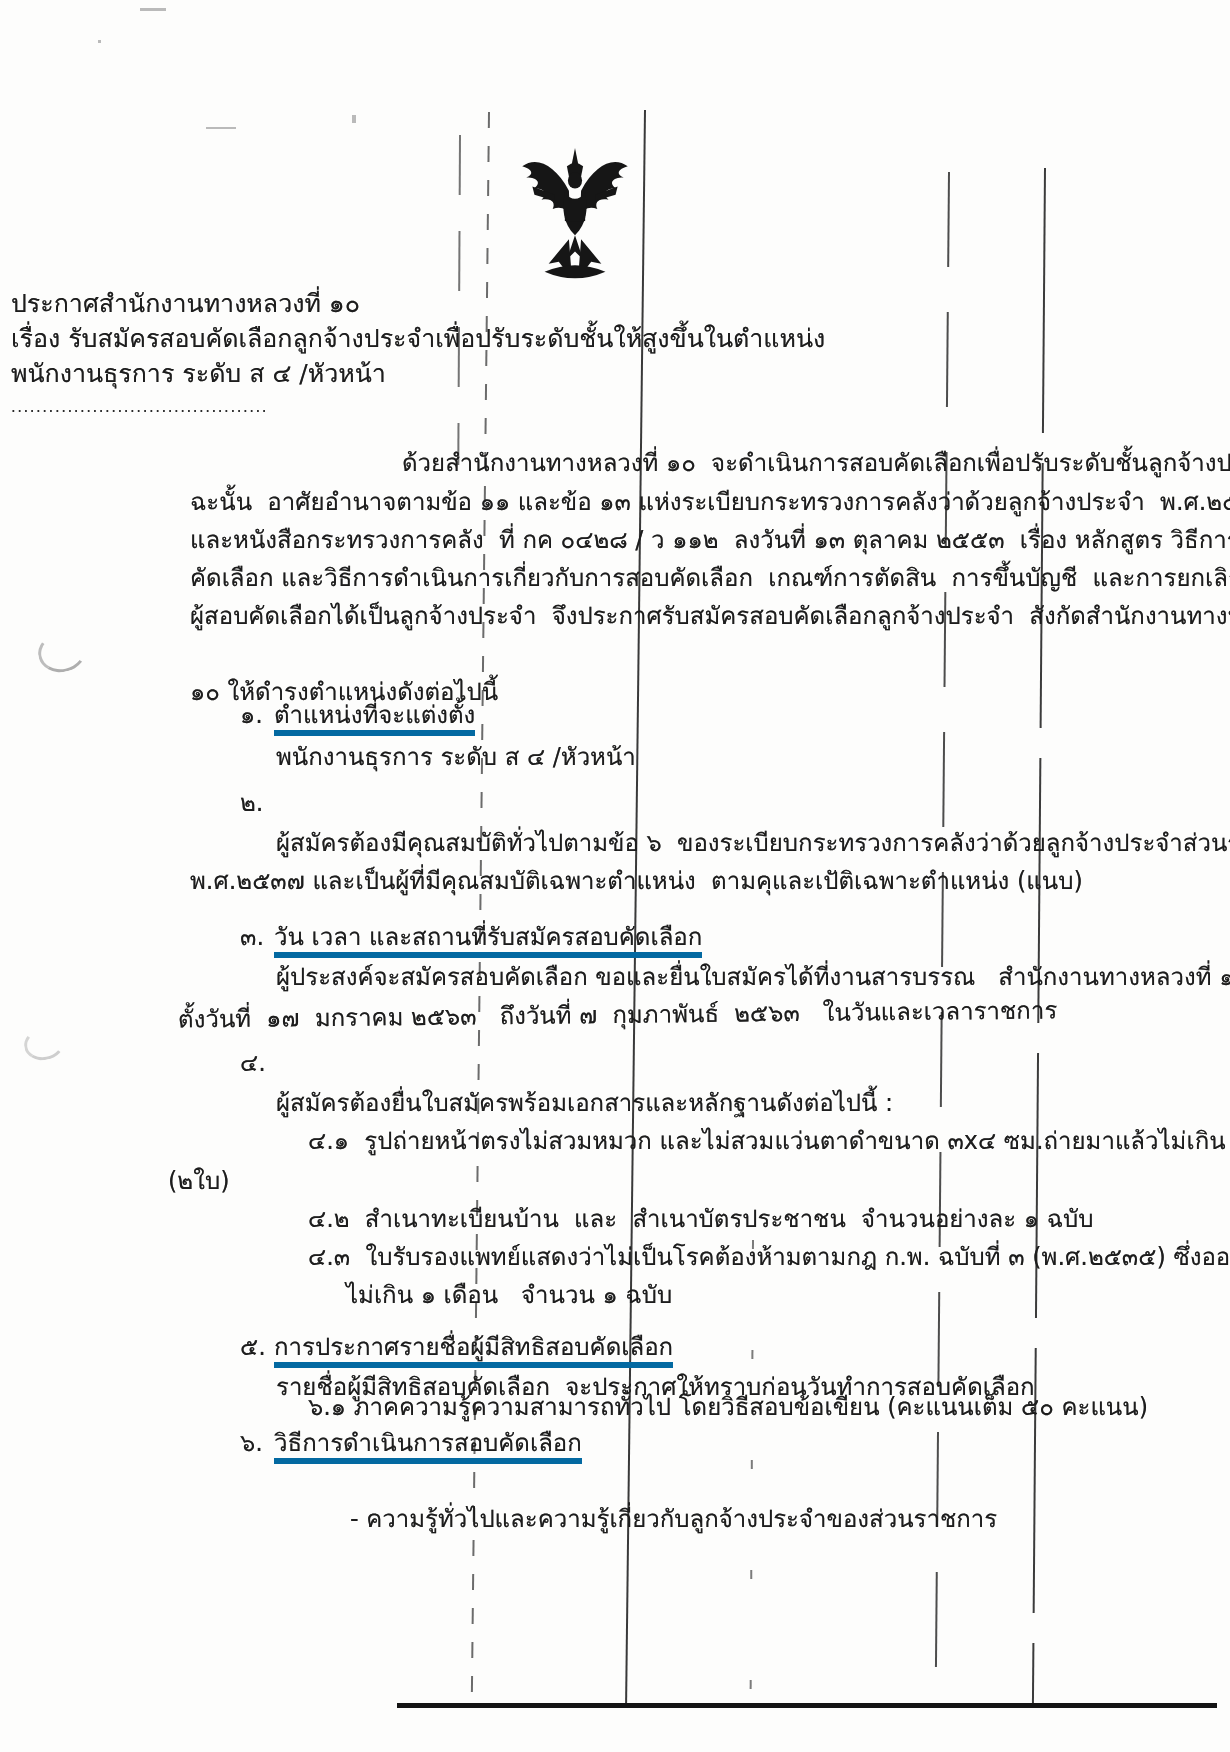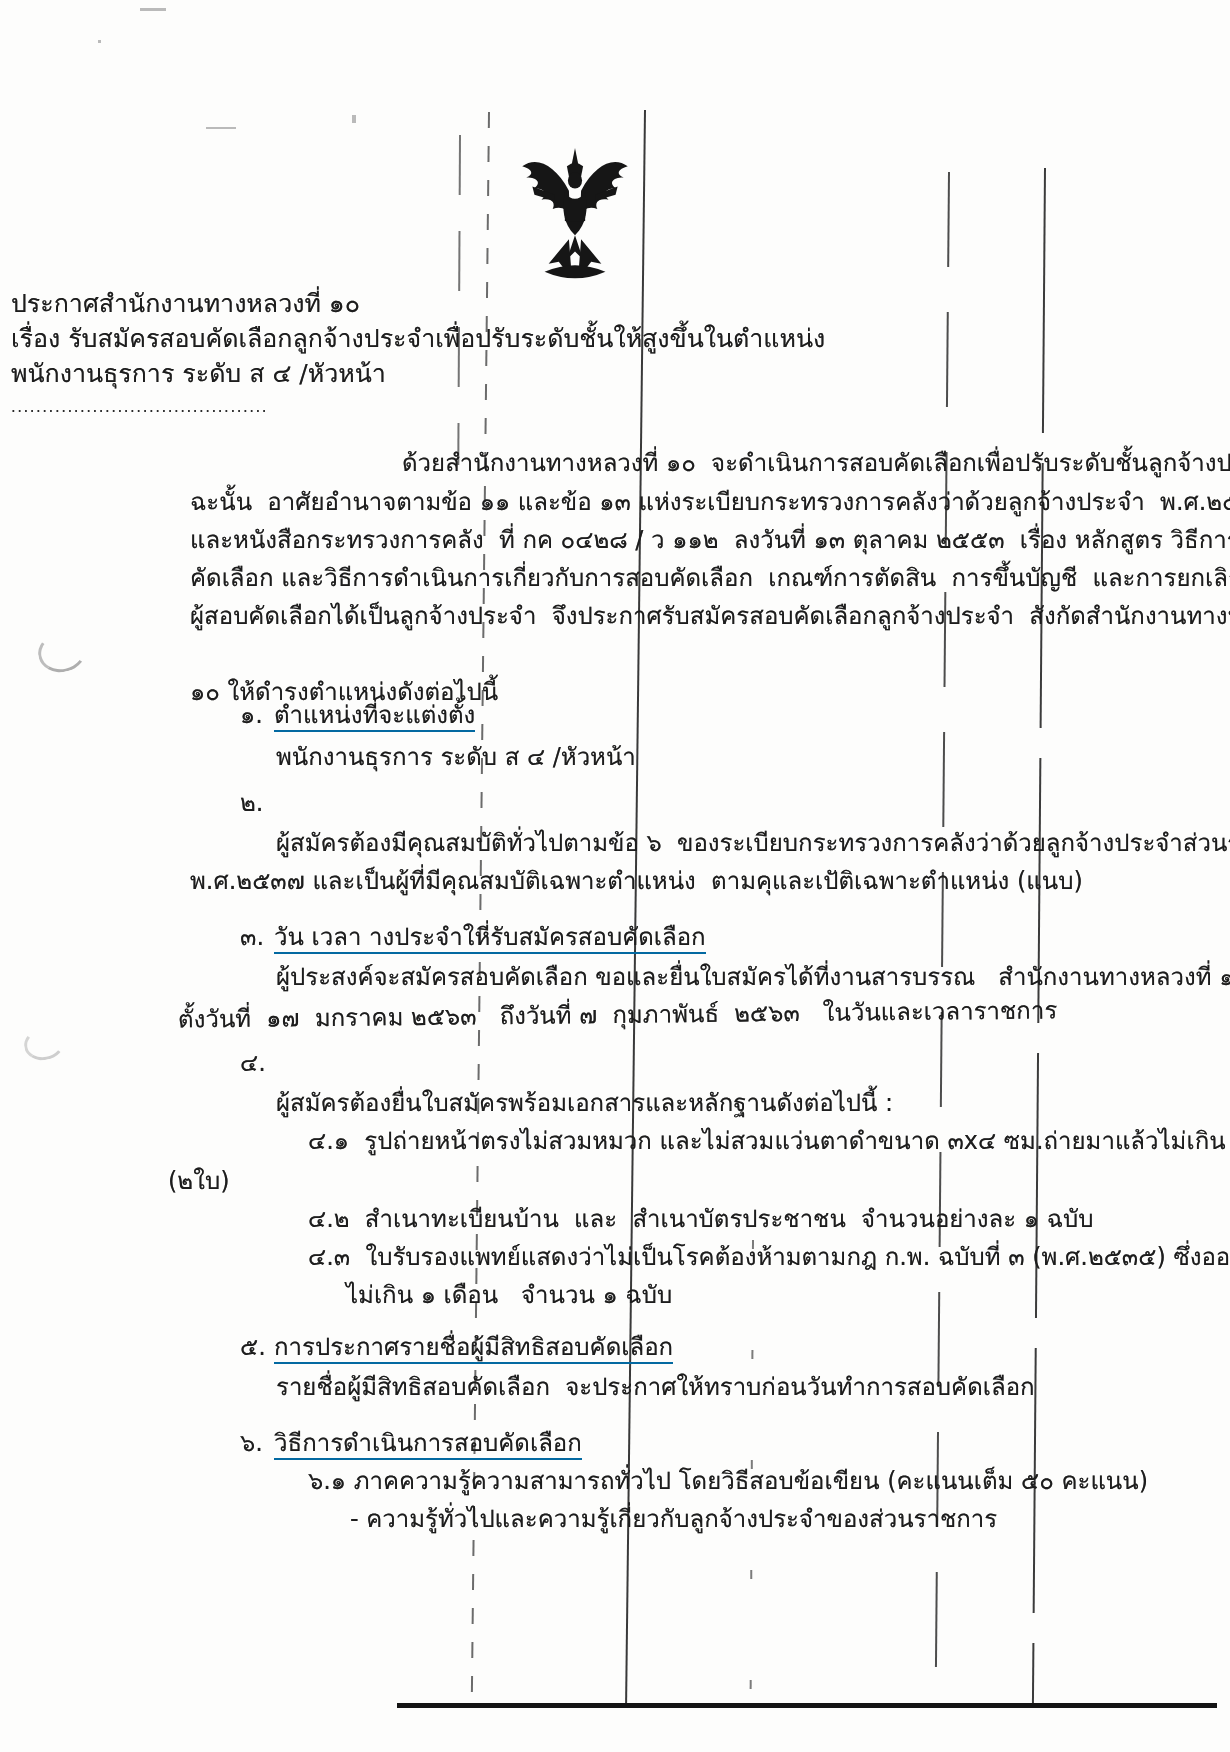--- a/index.html
+++ b/index.html
@@ -13,21 +13,21 @@
     background:#fdfdfc;overflow:hidden;color:#1c1c1c;
   }
   .tline{
     position:absolute;
     font-size:24px;line-height:1.25;white-space:pre;
     color:#1d1d1d;
     text-shadow:0 0 0.5px rgba(20,20,20,.55);
   }
   .title{font-size:25px;}
   .centered{left:11px;width:1230px;}
-  .sec-head{border-bottom:2px solid #0369a1;padding-bottom:1px;}
+  .sec-head{border-bottom:6px solid #0369a1;padding-bottom:1px;}
   .dots{font-size:15px;letter-spacing:1.5px;color:#2a2a2a;}
   
   .vline{position:absolute;transform-origin:top center;}
   .vline-a{left:488px;top:112px;height:1596px;width:2px;
     background:repeating-linear-gradient(to bottom,#3b3b3b 0 16px,rgba(0,0,0,0) 16px 34px);
     transform:rotate(0.62deg);opacity:.75;}
   .vline-b{left:644px;top:110px;height:1598px;width:2px;background:#232323;
     transform:rotate(0.68deg);opacity:.9;}
   .vline-c{left:948px;top:172px;height:1536px;width:2px;
     background:repeating-linear-gradient(to bottom,#2e2e2e 0 95px,rgba(0,0,0,0) 95px 140px);
@@ -101,34 +101,34 @@
 
   <div class="tline" style="left:240px;top:700px">๑.</div>
   <div class="tline" style="left:274px;top:700px"><span class="sec-head">ตำแหน่งที่จะแต่งตั้ง</span></div>
   <div class="tline" style="left:276px;top:742px">พนักงานธุรการ ระดับ ส ๔ /หัวหน้า</div>
 
   <div class="tline" style="left:240px;top:788px">๒.</div>
   <div class="tline" style="left:276px;top:828px">ผู้สมัครต้องมีคุณสมบัติทั่วไปตามข้อ ๖  ของระเบียบกระทรวงการคลังว่าด้วยลูกจ้างประจำส่วนราชการ</div>
   <div class="tline" style="left:190px;top:866px">พ.ศ.๒๕๓๗ และเป็นผู้ที่มีคุณสมบัติเฉพาะตำแหน่ง  ตามคุและเปัติเฉพาะตำแหน่ง (แนบ)</div>
 
   <div class="tline" style="left:240px;top:922px">๓.</div>
-  <div class="tline" style="left:274px;top:922px"><span class="sec-head">วัน เวลา างประจำใหี่รับสมัครสอบคัดเลือก</span></div>
+  <div class="tline" style="left:274px;top:922px"><span class="sec-head">วัน เวลา และสถานที่รับสมัครสอบคัดเลือก</span></div>
   <div class="tline" style="left:276px;top:962px">ผู้ประสงค์จะสมัครสอบคัดเลือก ขอและยื่นใบสมัครได้ที่งานสารบรรณ   สำนักงานทางหลวงที่ ๑๐</div>
   <div class="tline" style="left:178px;top:1000px;transform:rotate(-0.6deg)">ตั้งวันที่  ๑๗  มกราคม ๒๕๖๓   ถึงวันที่ ๗  กุมภาพันธ์  ๒๕๖๓   ในวันและเวลาราชการ</div>
 
   <div class="tline" style="left:240px;top:1048px">๔.</div>
   <div class="tline" style="left:276px;top:1088px">ผู้สมัครต้องยื่นใบสมัครพร้อมเอกสารและหลักฐานดังต่อไปนี้ :</div>
   <div class="tline" style="left:308px;top:1126px">๔.๑  รูปถ่ายหน้าตรงไม่สวมหมวก และไม่สวมแว่นตาดำขนาด ๓x๔ ซม.ถ่ายมาแล้วไม่เกิน ๑ ปี</div>
   <div class="tline" style="left:168px;top:1166px">(๒ใบ)</div>
   <div class="tline" style="left:308px;top:1204px">๔.๒  สำเนาทะเบียนบ้าน  และ  สำเนาบัตรประชาชน  จำนวนอย่างละ ๑ ฉบับ</div>
   <div class="tline" style="left:308px;top:1242px">๔.๓  ใบรับรองแพทย์แสดงว่าไม่เป็นโรคต้องห้ามตามกฎ ก.พ. ฉบับที่ ๓ (พ.ศ.๒๕๓๕) ซึ่งออกให้</div>
   <div class="tline" style="left:346px;top:1280px">ไม่เกิน ๑ เดือน   จำนวน ๑ ฉบับ</div>
 
   <div class="tline" style="left:240px;top:1332px">๕.</div>
   <div class="tline" style="left:276px;top:1372px">รายชื่อผู้มีสิทธิสอบคัดเลือก  จะประกาศให้ทราบก่อนวันทำการสอบคัดเลือก</div>
   <div class="tline" style="left:274px;top:1332px"><span class="sec-head">การประกาศรายชื่อผู้มีสิทธิสอบคัดเลือก</span></div>
 
   <div class="tline" style="left:240px;top:1428px">๖.</div>
   <div class="tline" style="left:274px;top:1428px"><span class="sec-head">วิธีการดำเนินการสอบคัดเลือก</span></div>
-  <div class="tline" style="left:308px;top:1466px">๖.๑ ภาคความรู้ความสามารถทั่วไป โดยวิธีสอบข้อเขียน (คะแนนเต็ม ๕๐ คะแนน)</div>
+  <div class="tline" style="left:308px;top:1392px">๖.๑ ภาคความรู้ความสามารถทั่วไป โดยวิธีสอบข้อเขียน (คะแนนเต็ม ๕๐ คะแนน)</div>
   <div class="tline" style="left:350px;top:1504px">- ความรู้ทั่วไปและความรู้เกี่ยวกับลูกจ้างประจำของส่วนราชการ</div>
 
 </div>
 
 </body></html>

